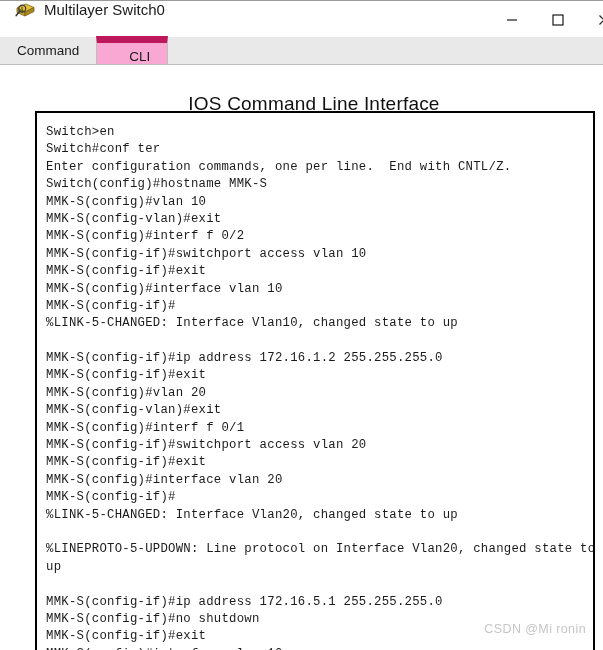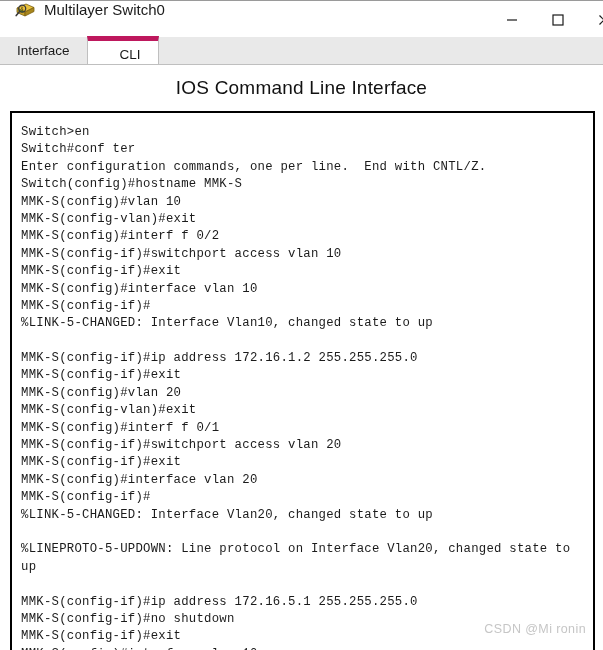--- a/index.html
+++ b/index.html
@@ -87,39 +87,40 @@
     font-size: 13.5px;
     color: #1a1a1a;
     background: #e9e9e9;
     border-right: 1px solid #c9c9c9;
     box-sizing: border-box;
     white-space: nowrap;
     cursor: default;
     font-family: "Liberation Sans", sans-serif;
   }
   .tab.active {
-    background: #ffffff;
+    background: #f9a8d4;
     border-right: 1px solid #bfbfbf;
     border-left: 1px solid #bfbfbf;
-    border-top: 5px solid #be185d;
+    border-top: 7px solid #be185d;
     margin-left: -1px;
     position: relative;
     z-index: 2;
     height: 28px;
     line-height: 28px;
     padding-left: 32px;
   }
 
   
   #content-pane {
     background: #ffffff;
-    padding: 0;
+    padding: 16px;
     height: calc(650px - 38px - 28px - 1px);
     box-sizing: border-box;
     position: relative;
+    margin-left: 25px;
   }
 
   #cli-heading {
     text-align: center;
     font-size: 19px;
     color: #111111;
     font-family: "Liberation Sans", sans-serif;
     margin: 0;
     padding: 12px 0 9px 0;
     font-weight: normal;
@@ -206,21 +207,21 @@
       <button class="win-btn" id="close-button" title="Close">
         <svg width="12" height="12" viewBox="0 0 12 12">
           <line x1="1.5" y1="1.5" x2="10.5" y2="10.5" stroke="#1a1a1a" stroke-width="1.2"></line>
           <line x1="10.5" y1="1.5" x2="1.5" y2="10.5" stroke="#1a1a1a" stroke-width="1.2"></line>
         </svg>
       </button>
     </div>
   </div>
 
   <div id="tab-strip">
-    <div class="tab">Interface</div>
+    <div class="tab">Command</div>
     <div class="tab active">CLI</div>
   </div>
 
   <div id="content-pane">
 
     <h1 id="cli-heading">IOS Command Line Interface</h1>
 
     <div id="terminal-frame">
       <div id="terminal-output"><div class="term-line">Switch&gt;en</div><div class="term-line">Switch#conf ter</div><div class="term-line">Enter configuration commands, one per line.  End with CNTL/Z.</div><div class="term-line">Switch(config)#hostname MMK-S</div><div class="term-line">MMK-S(config)#vlan 10</div><div class="term-line">MMK-S(config-vlan)#exit</div><div class="term-line">MMK-S(config)#interf f 0/2</div><div class="term-line">MMK-S(config-if)#switchport access vlan 10</div><div class="term-line">MMK-S(config-if)#exit</div><div class="term-line">MMK-S(config)#interface vlan 10</div><div class="term-line">MMK-S(config-if)#</div><div class="term-line">%LINK-5-CHANGED: Interface Vlan10, changed state to up</div><div class="term-line">&nbsp;</div><div class="term-line">MMK-S(config-if)#ip address 172.16.1.2 255.255.255.0</div><div class="term-line">MMK-S(config-if)#exit</div><div class="term-line">MMK-S(config)#vlan 20</div><div class="term-line">MMK-S(config-vlan)#exit</div><div class="term-line">MMK-S(config)#interf f 0/1</div><div class="term-line">MMK-S(config-if)#switchport access vlan 20</div><div class="term-line">MMK-S(config-if)#exit</div><div class="term-line">MMK-S(config)#interface vlan 20</div><div class="term-line">MMK-S(config-if)#</div><div class="term-line">%LINK-5-CHANGED: Interface Vlan20, changed state to up</div><div class="term-line">&nbsp;</div><div class="term-line">%LINEPROTO-5-UPDOWN: Line protocol on Interface Vlan20, changed state to</div><div class="term-line">up</div><div class="term-line">&nbsp;</div><div class="term-line">MMK-S(config-if)#ip address 172.16.5.1 255.255.255.0</div><div class="term-line">MMK-S(config-if)#no shutdown</div><div class="term-line">MMK-S(config-if)#exit</div><div class="term-line">MMK-S(config)#interface vlan 10</div></div>
     </div>

